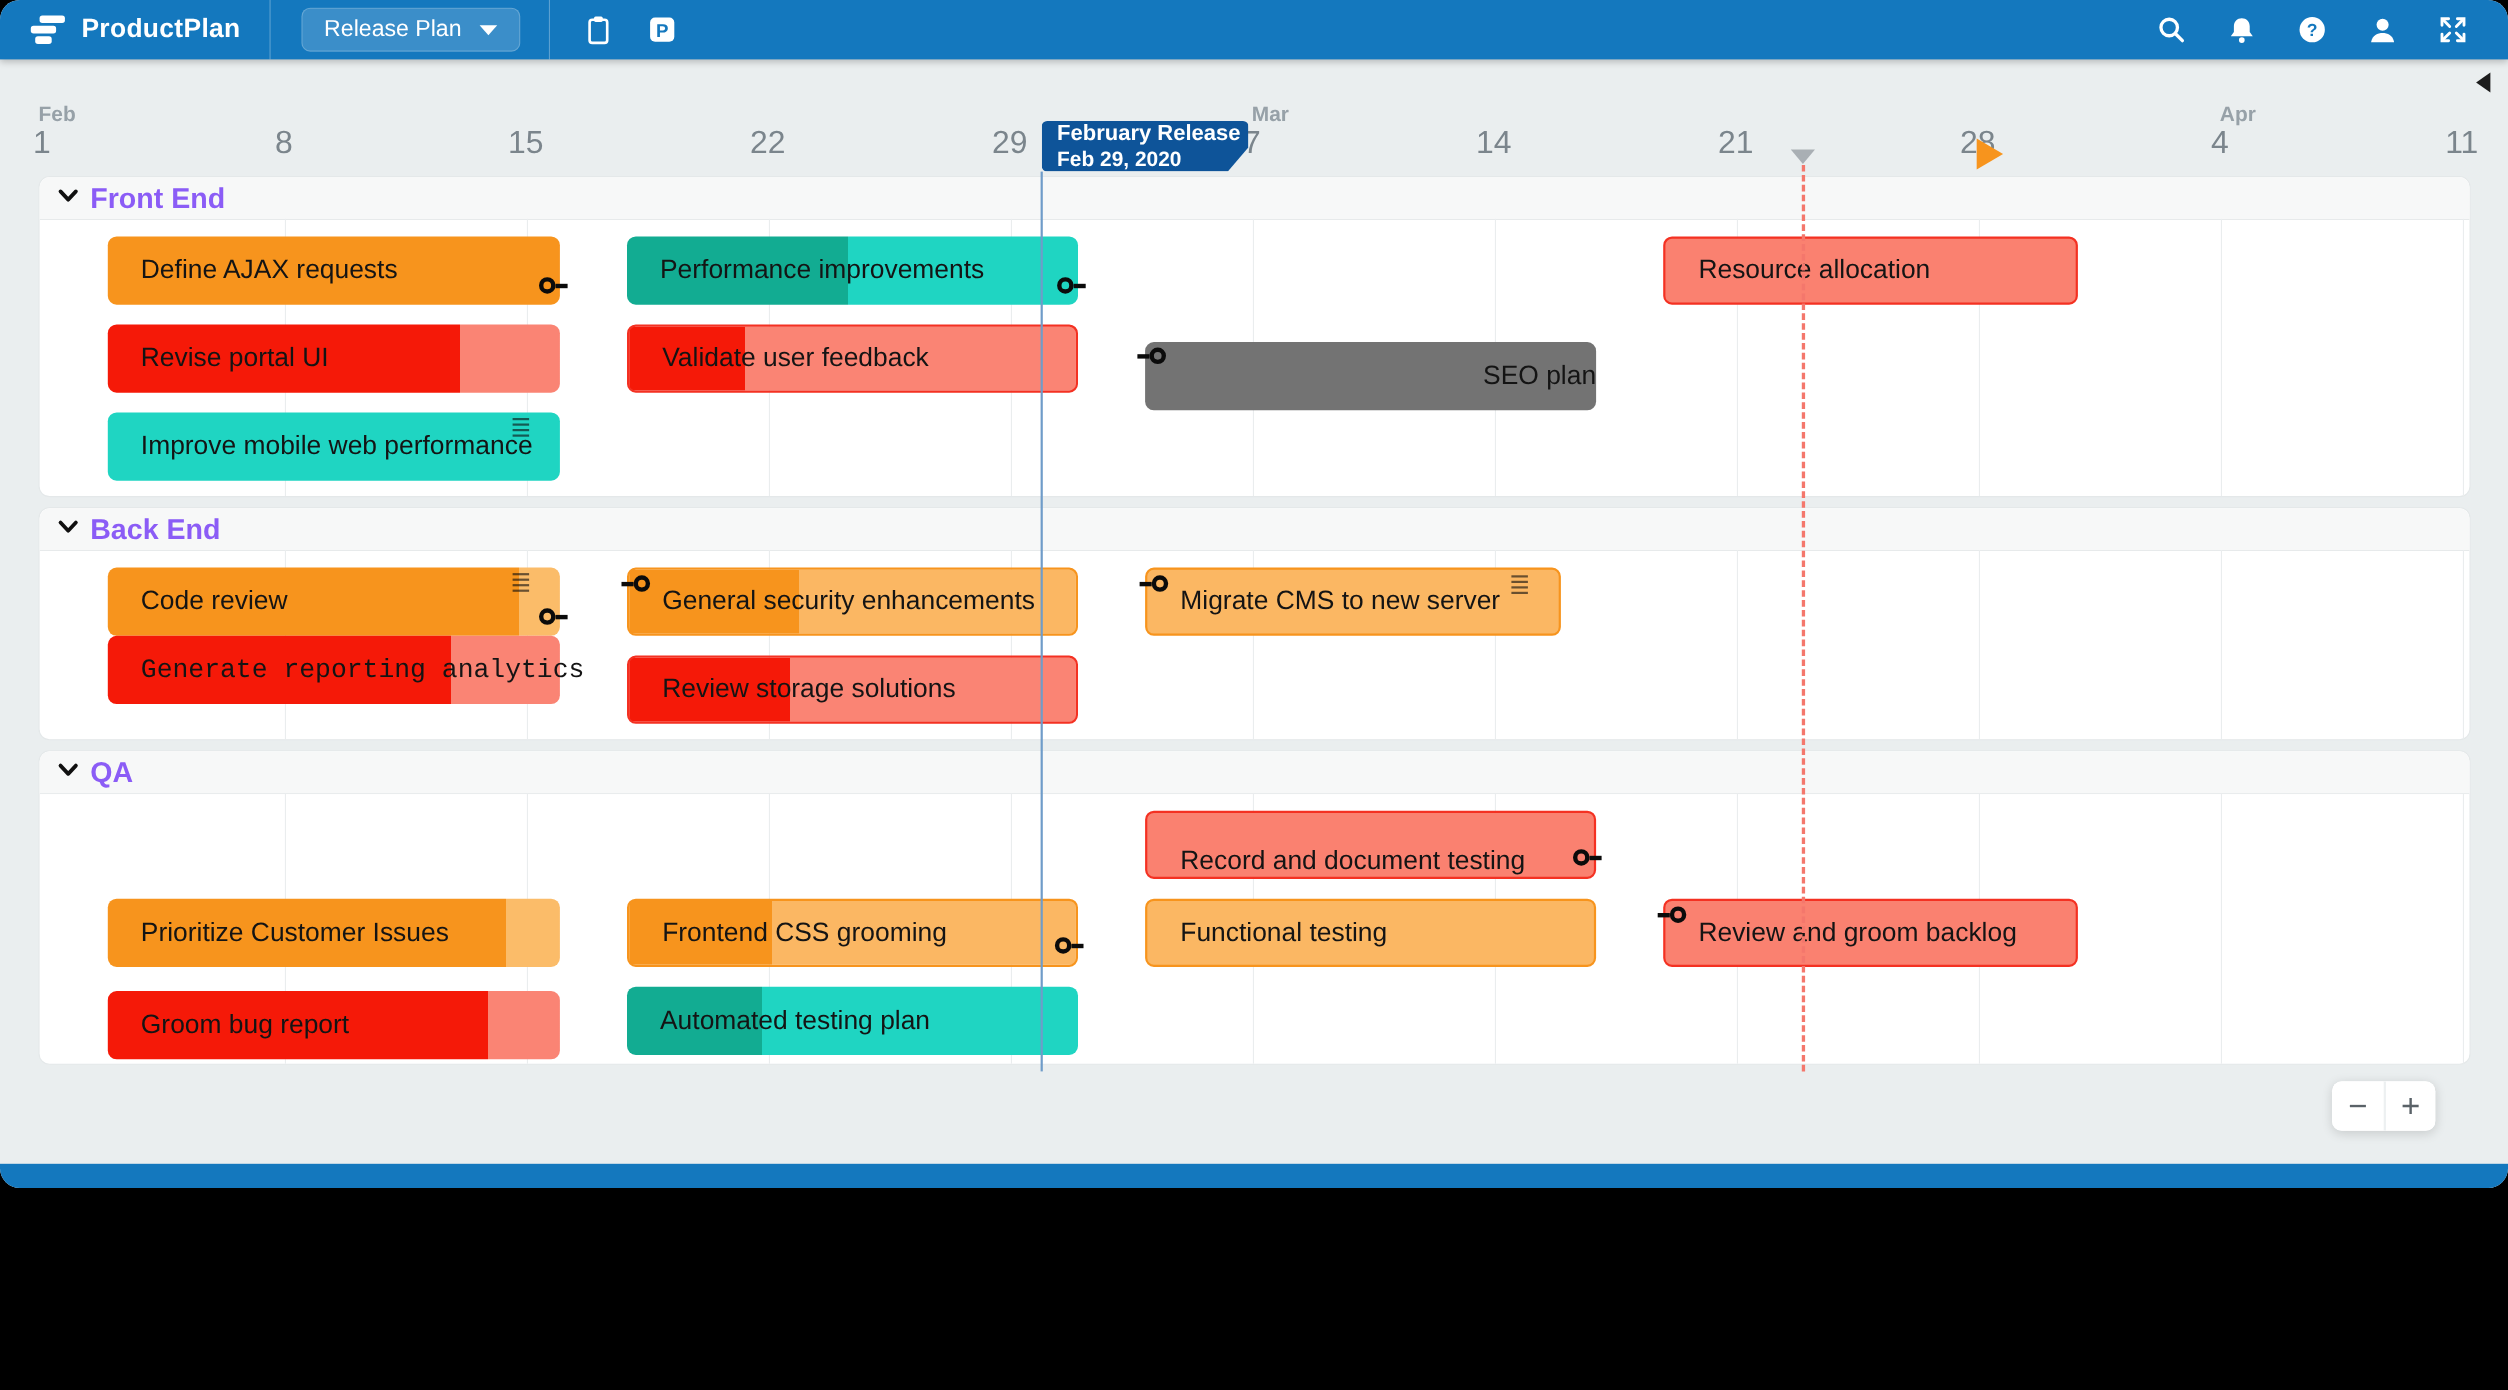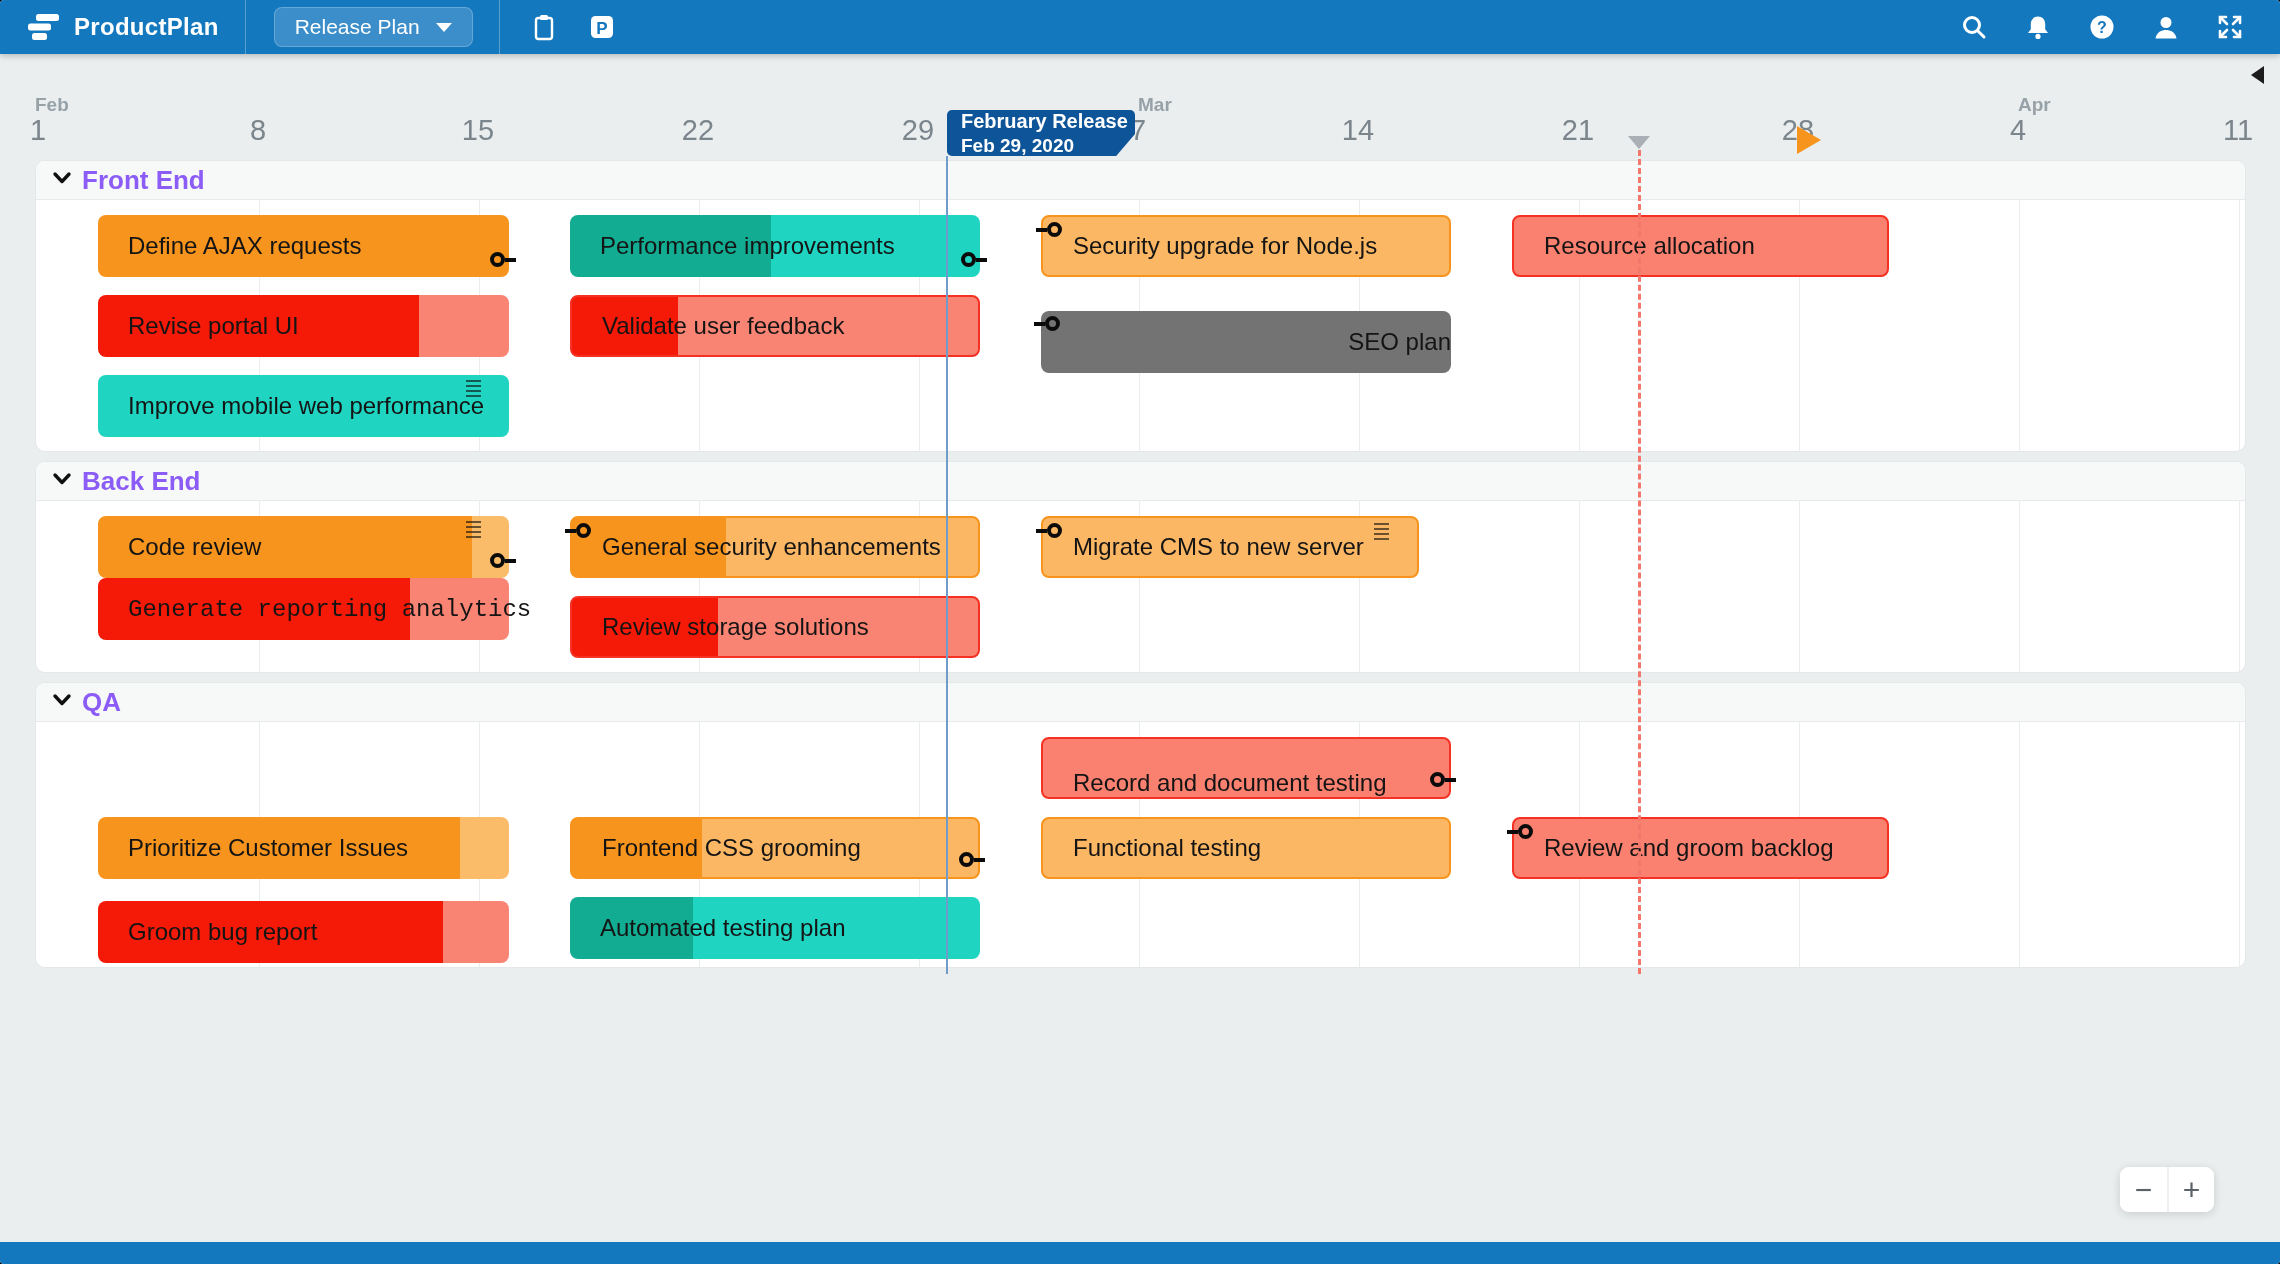--- a/index.html
+++ b/index.html
@@ -1,16 +1,16 @@
 <!DOCTYPE html>
 <html><head>
 <meta charset="utf-8">
 <style>
   html,body{margin:0;padding:0;background:#000;width:2280px;height:1264px;font-family:"Liberation Sans",sans-serif;-webkit-font-smoothing:antialiased;}
-  .window{position:absolute;top:0;left:0;width:2280px;height:1264px;border-radius:4px;overflow:hidden;background:#EAEEEF;}
+  .window{position:absolute;top:0;left:0;width:2280px;height:1080px;border-radius:18px;overflow:hidden;background:#EAEEEF;}
 
   
   .topbar{position:absolute;top:0;left:0;right:0;height:54px;background:#1478BE;display:flex;align-items:center;color:#fff;z-index:40;box-shadow:0 2px 6px rgba(0,0,0,.22);}
   .logo{margin-left:26px;display:flex;align-items:center;}
   .brand{font-size:24px;font-weight:600;margin-left:12px;letter-spacing:.3px;}
   .tb-divider{width:1px;height:54px;background:rgba(255,255,255,.30);margin-left:26px;}
   .plan-btn{margin-left:28px;height:38px;padding:0 20px;background:rgba(255,255,255,.17);border:1px solid rgba(255,255,255,.22);border-radius:8px;display:flex;align-items:center;gap:16px;font-size:21px;color:#fff;cursor:pointer;}
   .caret{width:0;height:0;border-left:8px solid transparent;border-right:8px solid transparent;border-top:9px solid #fff;}
   .tb-btn{margin-left:30px;display:flex;align-items:center;cursor:pointer;}
   .tb-icons{margin-left:auto;display:flex;align-items:center;gap:36px;margin-right:36px;}
@@ -165,27 +165,20 @@
               <span class="stub"></span>
             </span>
           </div>
           <div class="bar" style="left: 534px; top: 54px; width: 410px; background: linear-gradient(90deg, rgb(18, 172, 146) 0px, rgb(18, 172, 146) 49%, rgb(31, 213, 194) 49%, rgb(31, 213, 194) 100%);">
             <span class="lbl">Performance improvements</span>
             <span class="conn br">
               <span class="dot"></span>
               <span class="stub"></span>
             </span>
           </div>
-          <div class="bar" style="left: 1005px; top: 54px; width: 410px; background: rgb(251, 183, 99); border: 2px solid rgb(247, 148, 29);">
-            <span class="lbl">Security upgrade for Node.js</span>
-            <span class="conn tl">
-              <span class="stub"></span>
-              <span class="dot"></span>
-            </span>
-          </div>
           <div class="bar" style="left: 1476px; top: 54px; width: 377px; background: rgb(250, 129, 112); border: 2px solid rgb(244, 49, 34);">
             <span class="lbl">Resource allocation</span>
           </div>
           <div class="bar" style="left: 62px; top: 134px; width: 411px; background: linear-gradient(90deg, rgb(245, 25, 8) 0px, rgb(245, 25, 8) 78%, rgb(250, 132, 116) 78%, rgb(250, 132, 116) 100%);">
             <span class="lbl">Revise portal UI</span>
           </div>
           <div class="bar" style="left: 534px; top: 134px; width: 410px; background: linear-gradient(90deg, rgb(245, 25, 8) 0px, rgb(245, 25, 8) 26%, rgb(250, 132, 116) 26%, rgb(250, 132, 116) 100%); border: 2px solid rgb(244, 49, 34);">
             <span class="lbl">Validate user feedback</span>
           </div>
           <div class="bar" style="left: 1005px; top: 150px; width: 410px; background: #737373; justify-content: flex-end;">

